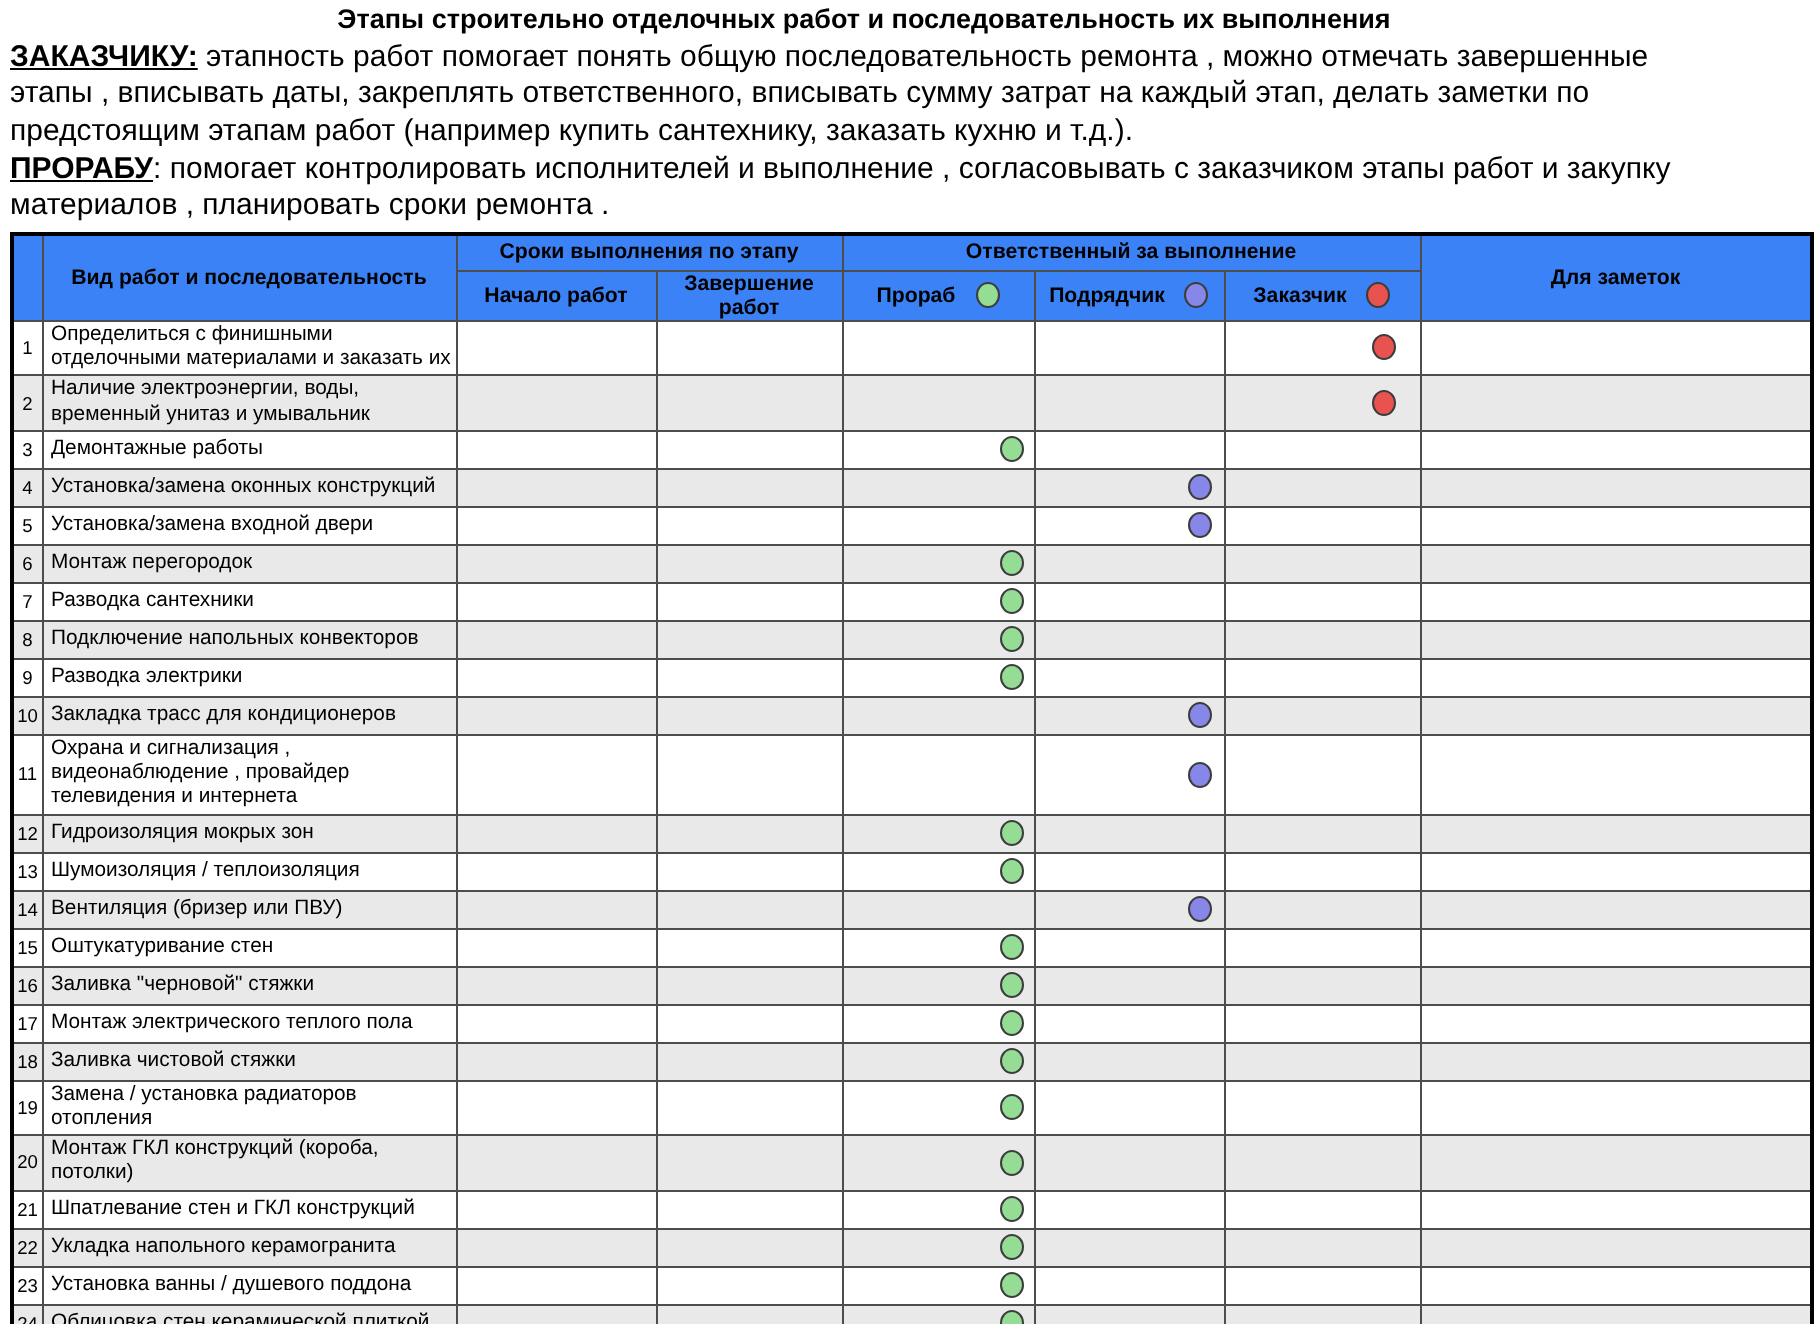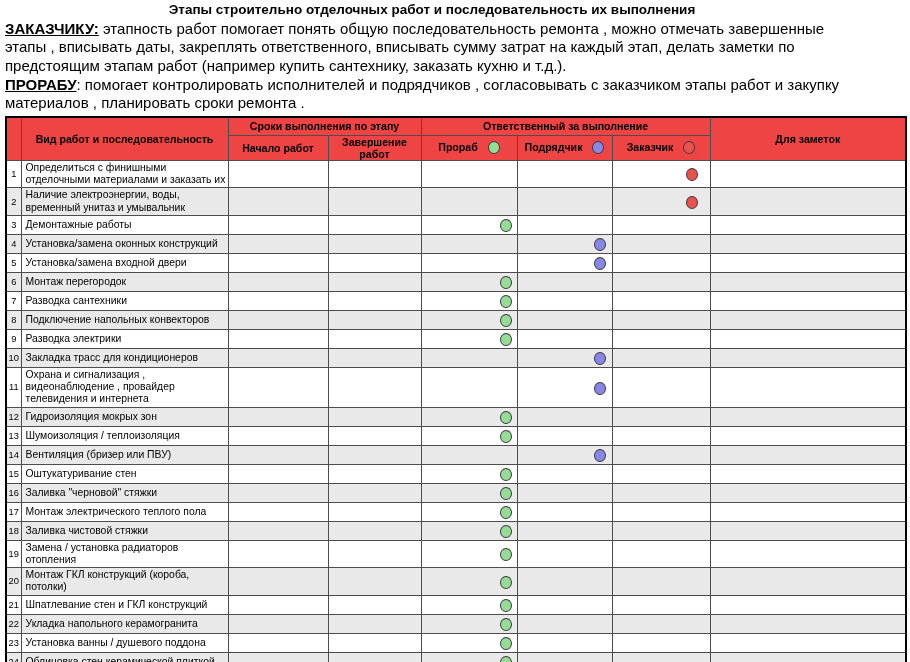--- a/index.html
+++ b/index.html
@@ -16,21 +16,21 @@
   .intro{margin:2px 5px 0 5px;font-size:15px;line-height:1.24;}
   .intro p{margin:0;}
   .lead{font-weight:bold;text-decoration:underline;}
   table{
     border-collapse:collapse;table-layout:fixed;
     width:900px;margin:3px 0 0 5px;
     border:2px solid #000;
   }
   th,td{border:1px solid #4d4d4d;padding:0;overflow:hidden;}
   thead th{
-    background:#ef4444;font-weight:bold;font-size:10.6px;
+    background:#3b82f6;font-weight:bold;font-size:10.6px;
     text-align:center;vertical-align:middle;
   }
   thead tr:first-child th{height:17px;}
   thead tr:last-child th{height:18px;}
   .th-work{font-size:10.6px;}
   tbody tr{height:15px;}
   tbody tr.even{background:#e9e9e9;}
   td.num{
     font-size:9.3px;text-align:center;vertical-align:middle;padding:0;
   }
@@ -51,21 +51,21 @@
 </style>
 </head>
 <body>
 
 <div class="page">
 
   <div class="title">Этапы строительно отделочных работ и последовательность их выполнения</div>
 
   <div class="intro">
     <p><span class="lead">ЗАКАЗЧИКУ:</span><span> этапность работ помогает  понять общую последовательность ремонта , можно отмечать завершенные этапы , вписывать даты, закреплять ответственного, вписывать сумму затрат на каждый этап, делать заметки по предстоящим этапам работ  (например купить сантехнику, заказать кухню и т.д.).</span></p>
-    <p><span class="lead">ПРОРАБУ</span><span>: помогает контролировать исполнителей и подрядчиков , согласовывать с заказчиком этапы работ и закупку материалов , планировать сроки ремонта .</span></p>
+    <p><span class="lead">ПРОРАБУ</span><span>: помогает контролировать исполнителей и выполнение , согласовывать с заказчиком этапы работ и закупку материалов , планировать сроки ремонта .</span></p>
   </div>
 
   <table>
     <colgroup>
       <col style="width:15px">
         <col style="width:207px">
         <col style="width:100px">
         <col style="width:93px">
       <col style="width:96px">
         <col style="width:95px">

